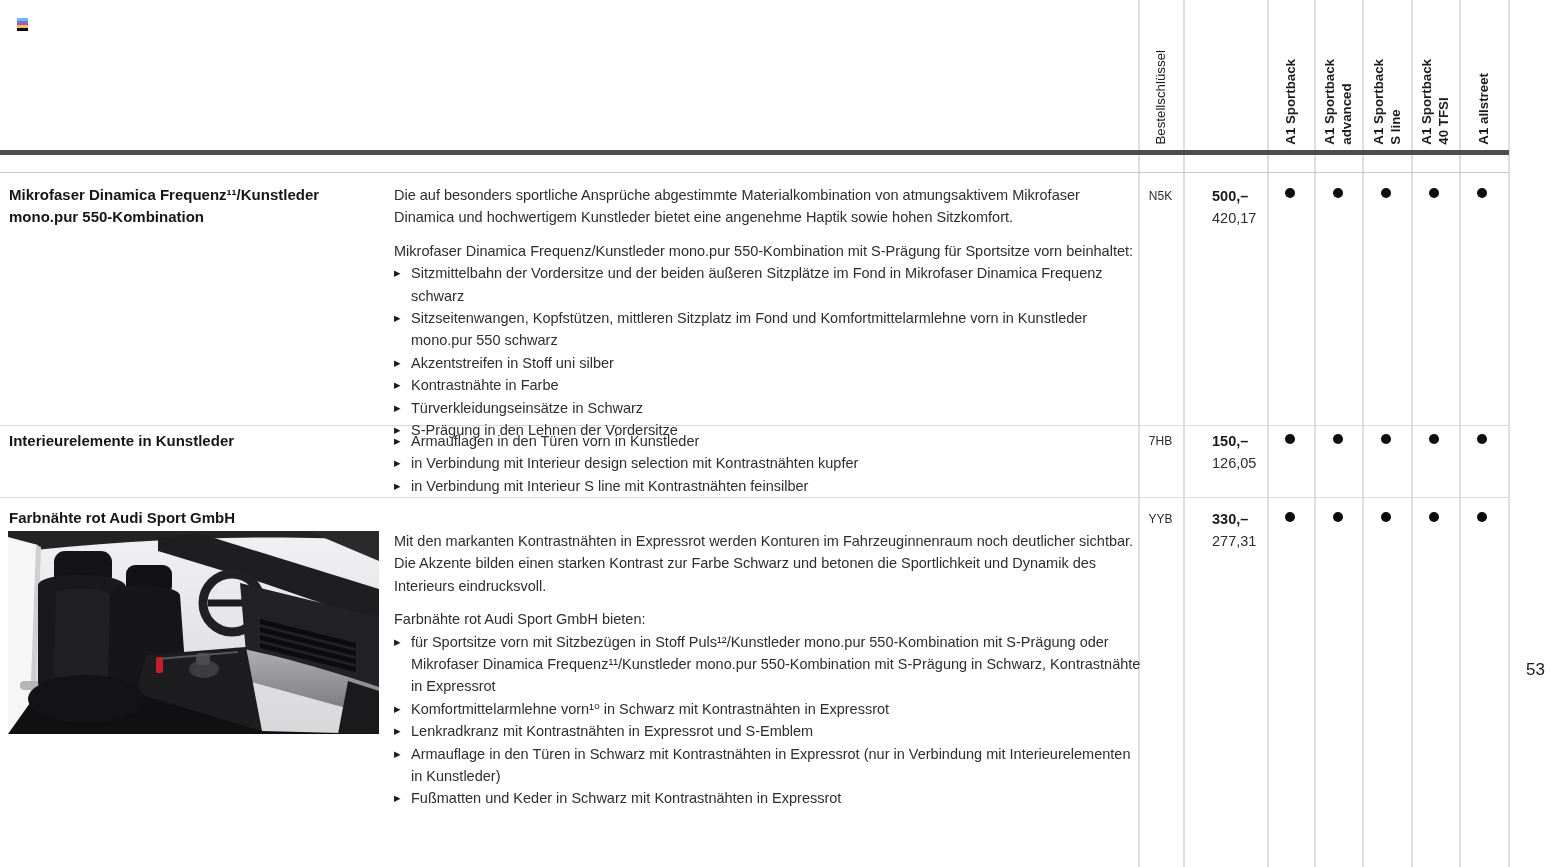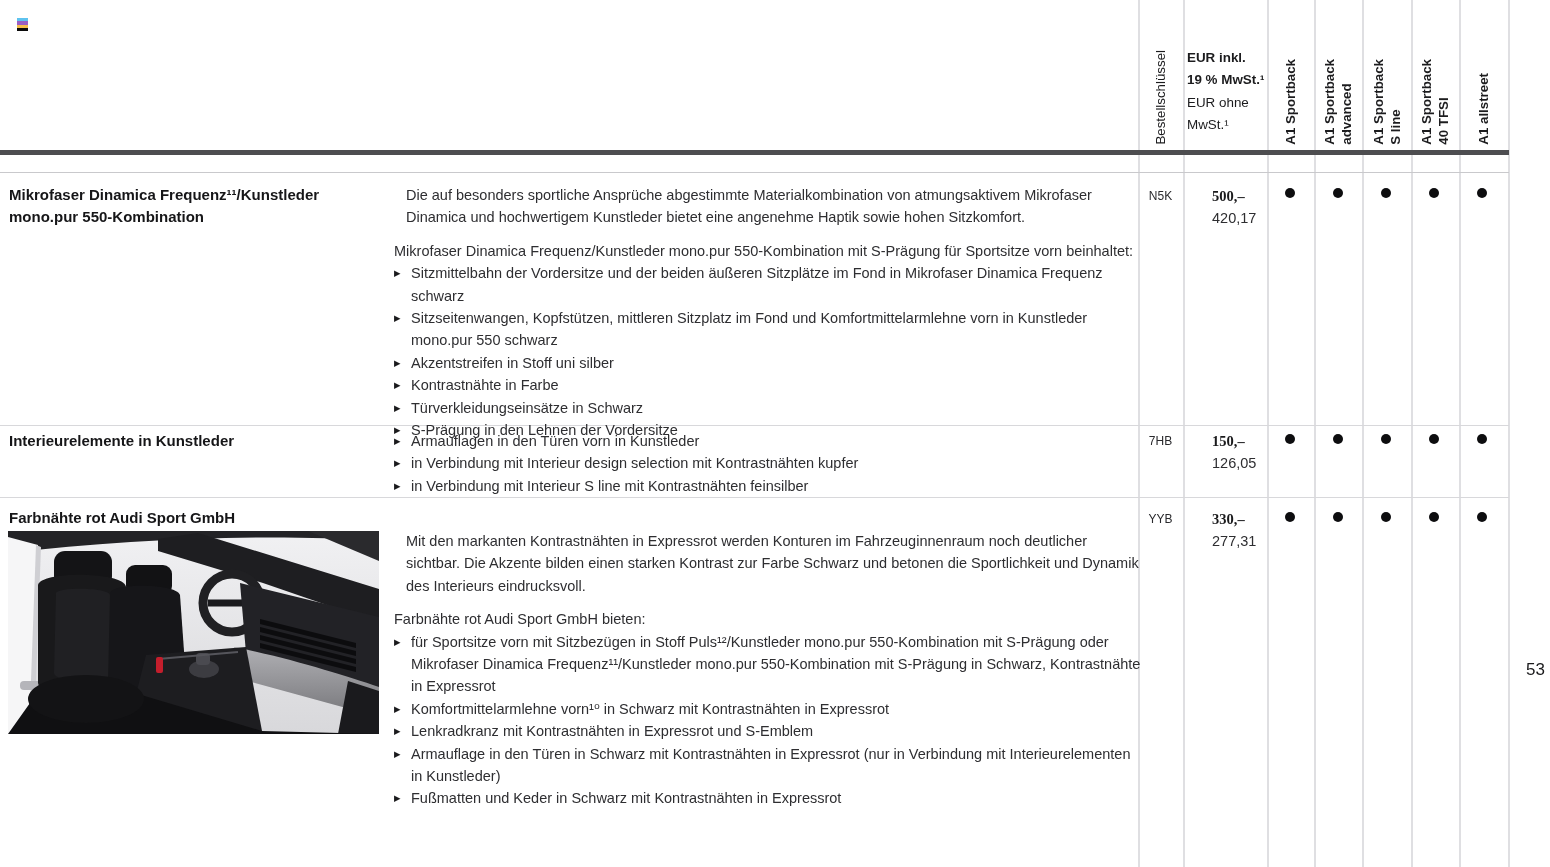--- a/index.html
+++ b/index.html
@@ -46,37 +46,37 @@
 
   
   .row-title {
     position:absolute; left:9px; width:380px;
     font-weight:bold; font-size:15px; line-height:22.3px; color:#161618;
   }
   .row-body {
     position:absolute; left:394px; width:750px;
     font-size:14.5px; line-height:22.4px; color:#2e2e31;
   }
-  .row-body p { margin:0 0 11px 12px; }
+  .row-body p { margin:0 0 11px 0; }
   .row-body p.lead-in { margin:0; }
   .row-body p.note { margin:11px 0 0 0; }
   ul.bullets { list-style:none; margin:0; padding:0; }
   ul.bullets li { position:relative; padding-left:17px; }
   ul.bullets li::before {
     content:"▶";
     position:absolute; left:0; top:7px;
     font-size:8.5px; line-height:9px; color:#1a1a1c;
   }
 
   .code {
     position:absolute; left:1138px; width:45px;
     text-align:center; font-size:12px; line-height:22.4px; color:#2a2a2d;
   }
   .price { position:absolute; left:1212px; font-size:14.5px; line-height:22.4px; color:#1a1a1c; }
-  .price .incl { font-weight:bold;font-family:Liberation Serif, serif; }
+  .price .incl { font-weight:bold; }
   .price .excl { font-weight:normal; color:#2e2e31; }
 
   .dot {
     position:absolute; width:10px; height:10px; border-radius:50%;
     background:#0d0d0f;
   }
 
   .page-number {
     position:absolute; left:1526px; top:660px;
     font-size:17px; color:#1a1a1c;
@@ -111,26 +111,20 @@
 
   <div class="rule-thick"></div>
   <div class="rule-thin"></div>
   <div class="row-divider" style="top:425px"></div>
   <div class="row-divider" style="top:497px"></div>
 
   <div class="rot-wrap" style="left:1138px;width:45px;">
     <span>Bestellschlüssel</span>
   </div>
 
-  <div class="eur-head">
-    <div class="b">EUR inkl.
-19 % MwSt.¹</div>
-    <div class="r">EUR ohne
-MwSt.¹</div>
-  </div>
 
   <div class="rot-wrap bold" style="left:1267px;width:47px;">
     <span>A1 Sportback</span>
   </div>
   <div class="rot-wrap bold" style="left:1314px;width:48px;">
     <span>A1 Sportback
 advanced</span>
   </div>
   <div class="rot-wrap bold" style="left:1362px;width:49px;">
     <span>A1 Sportback

